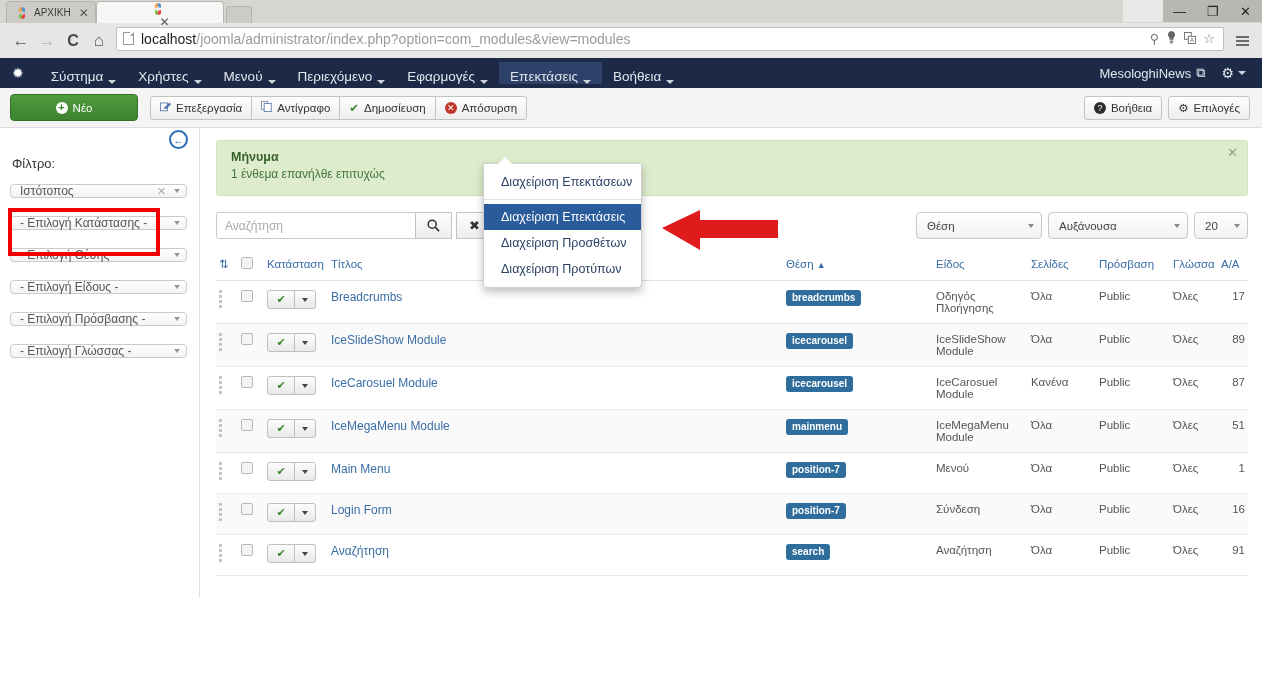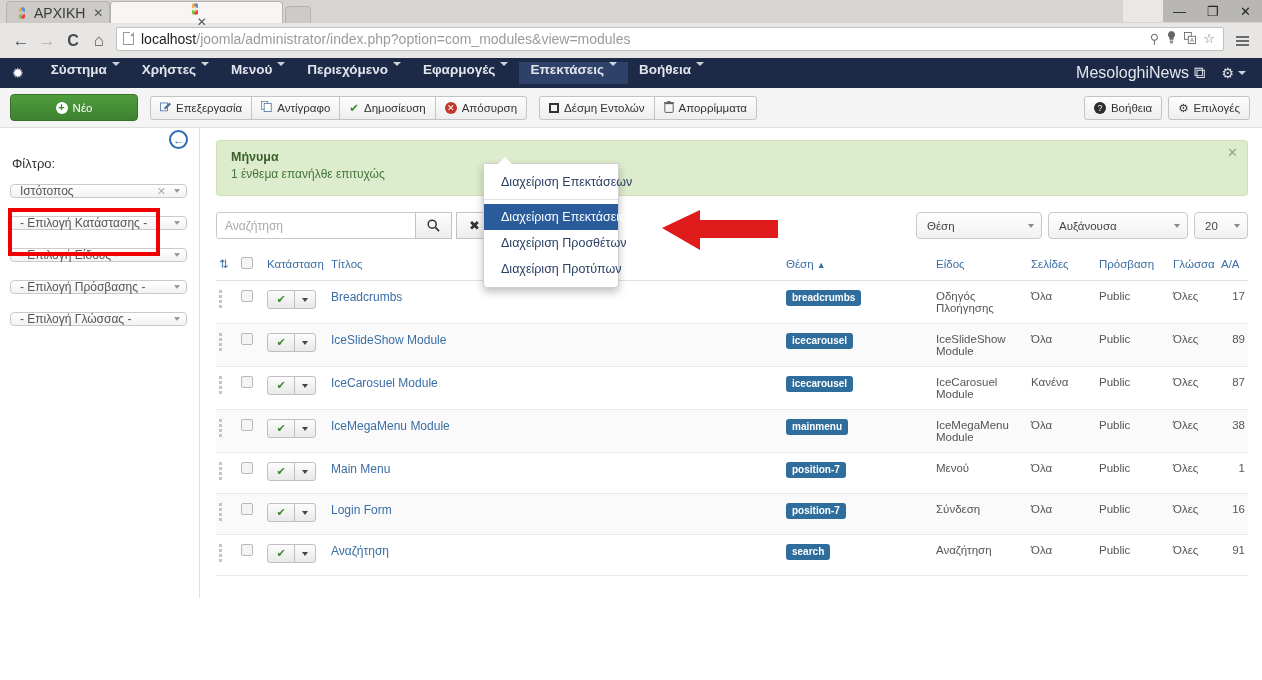--- a/index.html
+++ b/index.html
@@ -48,21 +48,21 @@
     width: 14px; height: 14px;
     margin-right: 5px;
     flex: 0 0 14px;
     position: relative;
   }
   .tab-title {
     white-space: nowrap;
     overflow: hidden;
     text-overflow: clip;
     flex: 1;
-    font-size: 14px;
+    font-size: 10px;
   }
   .tab-close {
     margin-left: 8px;
     font-size: 12px;
     color: #555;
     line-height: 1;
     cursor: pointer;
   }
   .tab-newtab {
     width: 26px; height: 17px;
@@ -159,45 +159,44 @@
   .j-logo-ico {
     color: #fff; font-size: 14px; margin-right: 16px; line-height:1;
   }
   .j-menu { display: flex; align-items: center; height: 100%; }
   .j-menu-item {
     color: #e2e6ec;
     font-size: 13.5px;
     padding: 0 11px;
     height: 22px;
     display: flex;
-    align-items: flex-start;
+    align-items: flex-end;
     cursor: pointer;
     white-space: nowrap;
-    font-weight: bold;
   }
   .j-menu-item .caret {
     margin-left: 5px;
     border-top: 4px solid #cdd3dc;
     border-left: 4px solid transparent;
     border-right: 4px solid transparent;
     display: inline-block;
   }
   .j-menu-item.open { background: #2d4169; }
   .j-right { margin-left: auto; display: flex; align-items: center; gap: 4px; }
   .j-user {
-    color: #e2e6ec; font-size: 16px; display: flex; align-items: center; gap: 5px;
+    color: #e2e6ec; font-size: 13px; display: flex; align-items: center; gap: 5px;
     padding: 0 6px; cursor: pointer;
   }
   .j-gear { color: #e2e6ec; font-size: 14px; display:flex; align-items:center; gap:4px; padding: 0 6px; cursor:pointer; }
 
   
   .j-dropdown {
     position: absolute;
     left: 483px; top: 105px;
-    width: 136px;
+    width: 159px;
     background: #fff;
     border: 1px solid #cfcfcf;
     border-radius: 0 0 4px 4px;
     box-shadow: 0 4px 9px rgba(0,0,0,.25);
     padding: 5px 0;
     z-index: 60;
   }
   .j-dropdown::before {
     content: "";
     position: absolute;
@@ -647,36 +646,20 @@
       <div class="btn">
         <span class="ico-check">✔</span>
         <span>Δημοσίευση</span>
       </div>
       <div class="btn">
         <span class="ico-circ">✕</span>
         <span>Απόσυρση</span>
       </div>
     </div>
 
-    <div class="btn-group">
-      <div class="btn">
-        <span class="ico-sq"></span>
-        <span>Δέσμη Εντολών</span>
-      </div>
-      <div class="btn">
-        <span>
-          <svg width="10" height="12" viewBox="0 0 12 14">
-              <rect x="1" y="3" width="10" height="10.5" rx="1" fill="none" stroke="#444"></rect>
-              <rect x="0" y="1.3" width="12" height="1.6" fill="#444"></rect>
-              <rect x="4" y="0" width="4" height="1.3" fill="#444"></rect>
-            </svg>
-        </span>
-        <span>Απορρίμματα</span>
-      </div>
-    </div>
 
     <div class="tb-right">
       <div class="btn">
         <span class="ico-q">?</span>
         <span>Βοήθεια</span>
       </div>
       <div class="btn">
         <span>⚙</span>
         <span>Επιλογές</span>
       </div>
@@ -688,20 +671,24 @@
     <div class="j-sidebar">
       <div class="filter-label">Φίλτρο:</div>
 
       <div class="filter-select">
         <span class="txt">Ιστότοπος</span>
         <span class="clr">✕</span>
         <span class="car"></span>
       </div>
       <div class="filter-select">
         <span class="txt">- Επιλογή Κατάστασης -</span>
+        <span class="car"></span>
+      </div>
+      <div class="filter-select">
+        <span class="txt">- Επιλογή Θέσης -</span>
         <span class="car"></span>
       </div>
       <div class="filter-select">
         <span class="txt">- Επιλογή Είδους -</span>
         <span class="car"></span>
       </div>
       <div class="filter-select">
         <span class="txt">- Επιλογή Πρόσβασης -</span>
         <span class="car"></span>
       </div>
@@ -840,21 +827,21 @@
                     <span class="car"></span>
                   </span>
               </span>
             </td>
             <td class="col-title"><span class="title-link">IceMegaMenu Module</span></td>
             <td class="col-pos"><span class="badge">mainmenu</span></td>
             <td class="col-type">IceMegaMenu Module</td>
             <td class="col-pages">Όλα</td>
             <td class="col-access">Public</td>
             <td class="col-lang">Όλες</td>
-            <td class="col-id">38</td>
+            <td class="col-id">51</td>
           </tr>
 
           <tr>
             <td class="col-drag"><span class="drag-handle"><i></i><i></i><i></i><i></i></span></td>
             <td class="col-chk"><span class="chk"></span></td>
             <td class="col-state">
               <span class="state-btns">
                 <span class="state-btn state-pub">✔</span>
                 <span class="state-btn state-drop">
                     <span class="car"></span>

